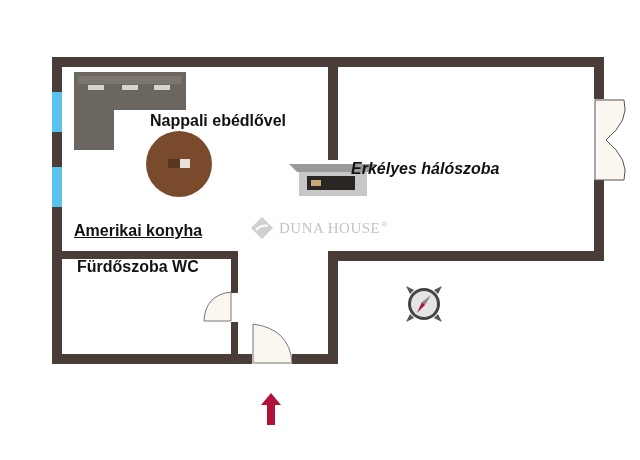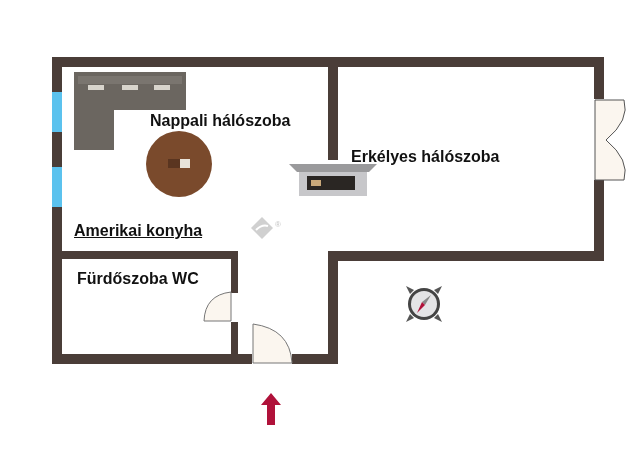--- a/index.html
+++ b/index.html
@@ -57,30 +57,31 @@
   </svg>
 
   <svg class="abs" style="left:203px;top:291px;" width="30" height="32" viewBox="0 0 30 32">
     <path d="M28,1 L28,30 L1,30 Q2,4 28,1 Z" fill="#fbf6ef" stroke="#777" stroke-width="1"></path>
   </svg>
 
   <svg class="abs" style="left:252px;top:323px;" width="42" height="42" viewBox="0 0 42 42">
     <path d="M1,1 Q38,6 40,40 L1,40 Z" fill="#fbf6ef" stroke="#777" stroke-width="1"></path>
   </svg>
 
-  <div class="label" style="left:150px;top:112px;">Nappali hálószoba</div>
-  <div class="label" style="left:351px;top:148px;">Erkélyes hálószoba</div>
+  <div class="label" style="left:150px;top:112px;">Nappali ebédlővel</div>
+  <div class="label" style="left:351px;top:160px;font-style:italic;">Erkélyes hálószoba</div>
   <div class="label" style="left:74px;top:222px;text-decoration:underline;">Amerikai konyha</div>
-  <div class="label" style="left:77px;top:270px;">Fürdőszoba WC</div>
+  <div class="label" style="left:77px;top:258px;">Fürdőszoba WC</div>
 
   <div class="abs" style="left:250px;top:216px;display:flex;align-items:center;gap:5px;color:#c4c4c4;">
     <svg width="24" height="24" viewBox="0 0 24 24">
         <polygon points="12,1 23,12 12,23 1,12" fill="#d0d0d0"></polygon>
         <path d="M6,14 Q12,8 18,10" stroke="#fff" stroke-width="2" fill="none"></path>
       </svg>
+    <span style="font-family:'Liberation Serif', serif;font-size:15px;letter-spacing:0.5px;">DUNA HOUSE</span>
     <span style="font-size:8px;margin-left:-4px;margin-top:-8px;">®</span>
   </div>
 
   <svg class="abs" style="left:400px;top:280px;" width="48" height="48" viewBox="0 0 48 48">
     <polygon points="6,6 14,10 10,14" fill="#555"></polygon>
     <polygon points="42,6 34,10 38,14" fill="#555"></polygon>
     <polygon points="6,42 14,38 10,34" fill="#555"></polygon>
     <polygon points="42,42 34,38 38,34" fill="#555"></polygon>
     <circle cx="24" cy="24" r="16" fill="#444"></circle>
     <circle cx="24" cy="24" r="13" fill="#e4e4e6"></circle>

